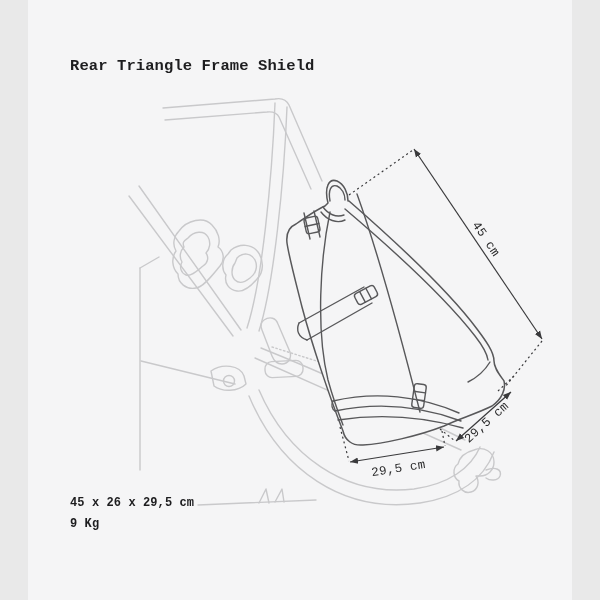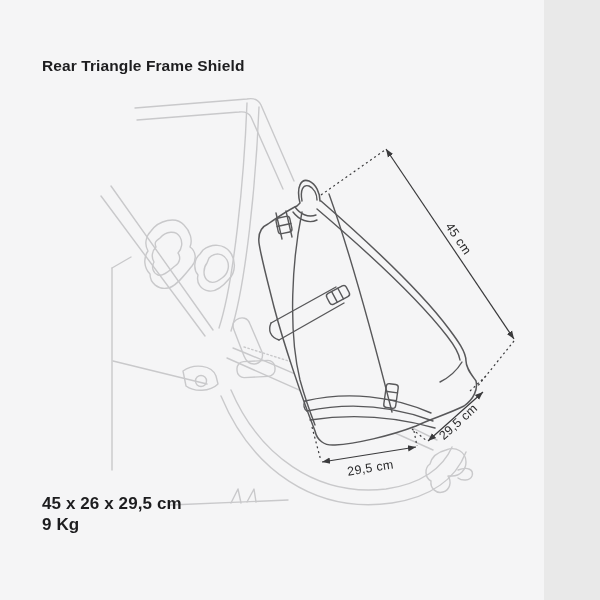--- a/index.html
+++ b/index.html
@@ -1,28 +1,29 @@
 <!DOCTYPE html>
 <html style="--background: #f5f5f6; --bike-line: #c9c9cb; --bag-line: #58585a; --dimension-line: #3a3a3c; --text: #1d1d1f;"><head>
 <meta charset="utf-8">
 <style>
   html,body{margin:0;padding:0;background:#e9e9e9;}
   .page{
     position:relative;width:544px;height:600px;overflow:hidden;
     background:var(--background,#f5f5f6);
-    font-family:Liberation Sans, sans-serif;
+    font-family:Liberation Mono, monospace;
+    margin-left:28px;
   }
   .title{
     position:absolute;left:42px;top:57px;
     font-size:15.5px;font-weight:bold;color:var(--text,#1d1d1f);
     letter-spacing:.1px;
   }
   .specs{
     position:absolute;left:42px;top:493px;
-    font-size:17px;font-weight:bold;color:var(--text,#1d1d1f);
+    font-size:12px;font-weight:bold;color:var(--text,#1d1d1f);
     line-height:21px;letter-spacing:.1px;
   }
   svg.diagram{position:absolute;left:0;top:0;}
   .ln-light{stroke:var(--bike-line,#c9c9cb);fill:none;stroke-width:1.4;stroke-linecap:round;stroke-linejoin:round;}
   .bag-fill{fill:var(--background,#f5f5f6);stroke:var(--bag-line,#58585a);stroke-width:1.5;stroke-linejoin:round;stroke-linecap:round;}
   .ln-dark{stroke:var(--bag-line,#58585a);fill:none;stroke-width:1.4;stroke-linecap:round;stroke-linejoin:round;}
   .dim{stroke:var(--dimension-line,#3a3a3c);stroke-width:1.2;fill:none;}
   .dim-dot{stroke:var(--dimension-line,#3a3a3c);stroke-width:1.2;fill:none;stroke-dasharray:2 3;}
   .dim-text{fill:#2b2b2c;font-size:12.5px;letter-spacing:.3px;}
   .arrow-fill{fill:var(--dimension-line,#3a3a3c);}

